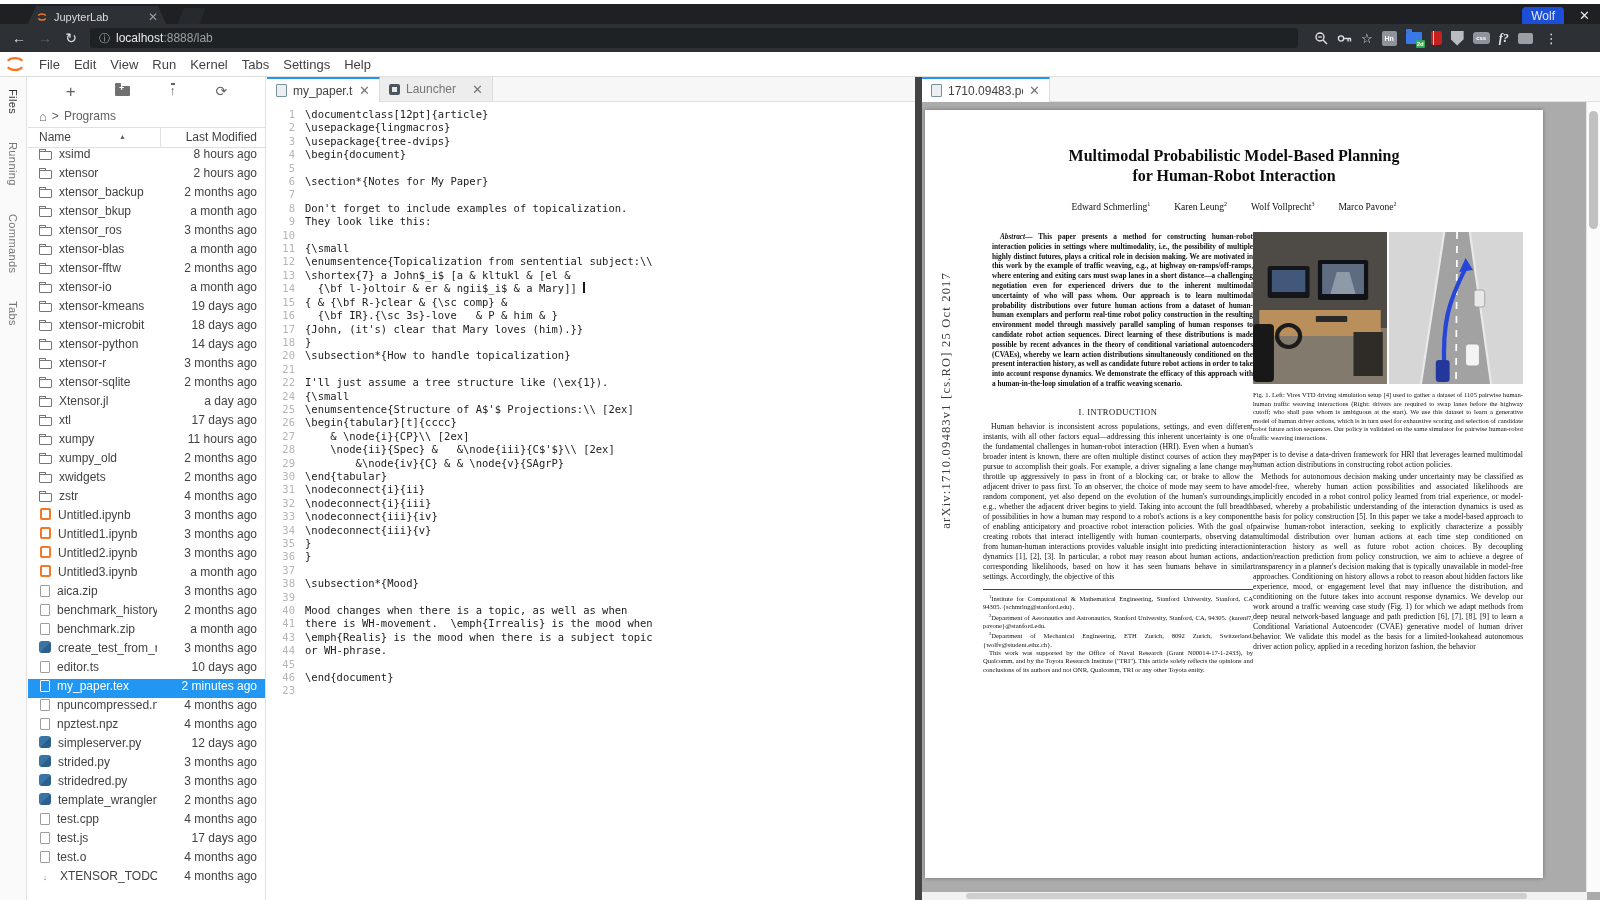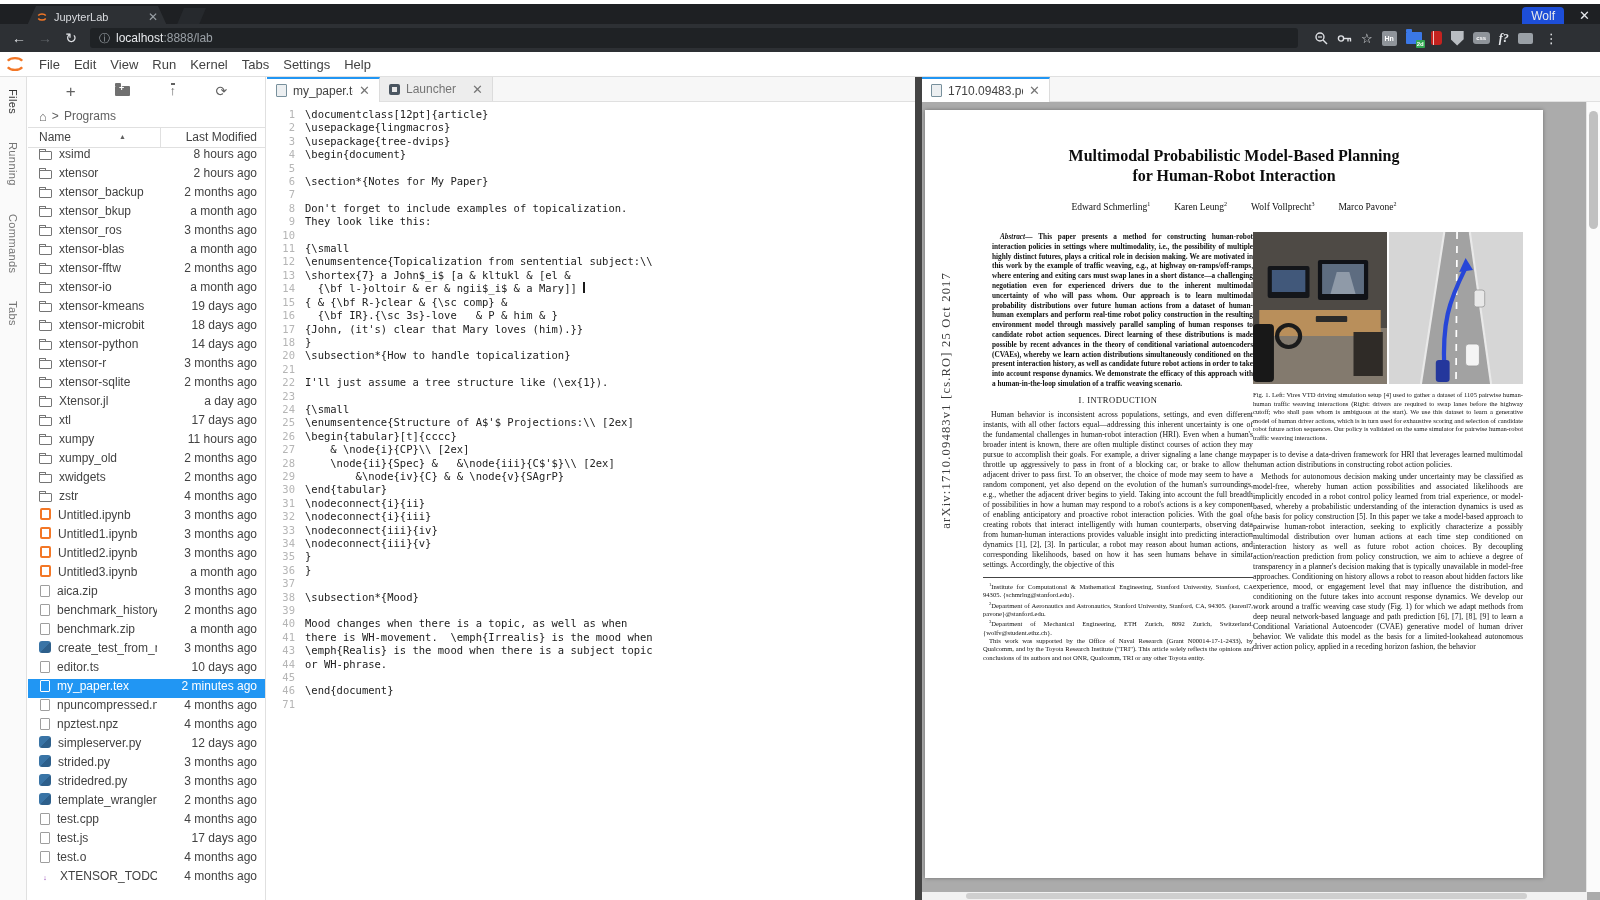--- a/index.html
+++ b/index.html
@@ -130,21 +130,21 @@
 
   .arxiv-side{position:absolute;left:14px;top:162px;writing-mode:vertical-rl;transform:rotate(180deg);
     font:12.5px "Liberation Serif",serif;color:#3c3c3c;letter-spacing:1.2px}
   .pdf-title{margin:36px 70px 0 70px;text-align:center;font:bold 16px/20px "Liberation Serif",serif;color:#0d0d0d}
   .pdf-authors{margin-top:15px;display:flex;justify-content:center;gap:24px;font:9.5px "Liberation Serif",serif}
   .pdf-authors sup{font-size:6px}
   .pdf-cols{position:absolute;left:58px;right:20px;top:122px;bottom:8px;display:flex;overflow:hidden}
   .pcol{width:50%;overflow:hidden}
   .pdf-abstract{font:bold 7.3px/9.8px "Liberation Serif",serif;text-align:justify;padding-left:9px;text-indent:8px}
   .abstract-lead{font-style:italic}
-  .pdf-h1{text-align:center;font:8.5px "Liberation Serif",serif;letter-spacing:.5px;margin:6px 0 5px}
+  .pdf-h1{text-align:center;font:8.5px "Liberation Serif",serif;letter-spacing:.5px;margin:18px 0 5px}
   .pdf-body{font:7.8px/10px "Liberation Serif",serif;text-align:justify}
   .indent{text-indent:8px}
   .fnotes{margin-top:7px;border-top:.8px solid #444;padding-top:3px;font:6.6px/8.3px "Liberation Serif",serif;text-align:justify}
   .fnote{text-indent:6px}
   .fnote sup{font-size:4.5px}
   .fig{display:flex;gap:2px;height:152px}
   .fig svg{display:block}
   .fig-caption{font:6.6px/8.5px "Liberation Serif",serif;text-align:justify;margin:7px 0 8px 0}
 </style>
 </head>
@@ -468,21 +468,20 @@
       <div class="code-line"><span class="ln">12</span><span class="ctext">\enumsentence{Topicalization from sentential subject:\\</span></div>
       <div class="code-line"><span class="ln">13</span><span class="ctext">\shortex{7} a John$_i$ [a &amp; kltukl &amp; [el &amp;</span></div>
       <div class="code-line"><span class="ln">14</span><span class="ctext">  {\bf l-}oltoir &amp; er &amp; ngii$_i$ &amp; a Mary]] <span class="caret"></span></span></div>
       <div class="code-line"><span class="ln">15</span><span class="ctext">{ &amp; {\bf R-}clear &amp; {\sc comp} &amp;</span></div>
       <div class="code-line"><span class="ln">16</span><span class="ctext">  {\bf IR}.{\sc 3s}-love   &amp; P &amp; him &amp; }</span></div>
       <div class="code-line"><span class="ln">17</span><span class="ctext">{John, (it's) clear that Mary loves (him).}}</span></div>
       <div class="code-line"><span class="ln">18</span><span class="ctext">}</span></div>
       <div class="code-line"><span class="ln">20</span><span class="ctext">\subsection*{How to handle topicalization}</span></div>
       <div class="code-line"><span class="ln">21</span><span class="ctext"></span></div>
       <div class="code-line"><span class="ln">22</span><span class="ctext">I'll just assume a tree structure like (\ex{1}).</span></div>
-      <div class="code-line"><span class="ln">23</span><span class="ctext"></span></div>
       <div class="code-line"><span class="ln">24</span><span class="ctext">{\small</span></div>
       <div class="code-line"><span class="ln">25</span><span class="ctext">\enumsentence{Structure of A$'$ Projections:\\ [2ex]</span></div>
       <div class="code-line"><span class="ln">26</span><span class="ctext">\begin{tabular}[t]{cccc}</span></div>
       <div class="code-line"><span class="ln">27</span><span class="ctext">    &amp; \node{i}{CP}\\ [2ex]</span></div>
       <div class="code-line"><span class="ln">28</span><span class="ctext">    \node{ii}{Spec} &amp;   &amp;\node{iii}{C$'$}\\ [2ex]</span></div>
       <div class="code-line"><span class="ln">29</span><span class="ctext">        &amp;\node{iv}{C} &amp; &amp; \node{v}{SAgrP}</span></div>
       <div class="code-line"><span class="ln">30</span><span class="ctext">\end{tabular}</span></div>
       <div class="code-line"><span class="ln">31</span><span class="ctext">\nodeconnect{i}{ii}</span></div>
       <div class="code-line"><span class="ln">32</span><span class="ctext">\nodeconnect{i}{iii}</span></div>
       <div class="code-line"><span class="ln">33</span><span class="ctext">\nodeconnect{iii}{iv}</span></div>
@@ -491,21 +490,21 @@
       <div class="code-line"><span class="ln">36</span><span class="ctext">}</span></div>
       <div class="code-line"><span class="ln">37</span><span class="ctext"></span></div>
       <div class="code-line"><span class="ln">38</span><span class="ctext">\subsection*{Mood}</span></div>
       <div class="code-line"><span class="ln">39</span><span class="ctext"></span></div>
       <div class="code-line"><span class="ln">40</span><span class="ctext">Mood changes when there is a topic, as well as when</span></div>
       <div class="code-line"><span class="ln">41</span><span class="ctext">there is WH-movement.  \emph{Irrealis} is the mood when</span></div>
       <div class="code-line"><span class="ln">43</span><span class="ctext">\emph{Realis} is the mood when there is a subject topic</span></div>
       <div class="code-line"><span class="ln">44</span><span class="ctext">or WH-phrase.</span></div>
       <div class="code-line"><span class="ln">45</span><span class="ctext"></span></div>
       <div class="code-line"><span class="ln">46</span><span class="ctext">\end{document}</span></div>
-      <div class="code-line"><span class="ln">71</span><span class="ctext"></span></div>
+      <div class="code-line"><span class="ln">23</span><span class="ctext"></span></div>
     </div>
 </div>
 
 <div id="splitter"></div>
 
 <div id="pdfpanel">
   <div class="dock-tabbar">
     <div class="dtab active">
       <span class="icon-doc"></span>
       <span class="dtab-label">1710.09483.pd</span>

